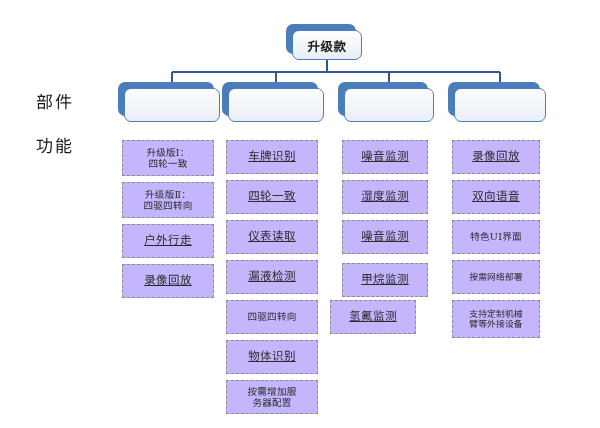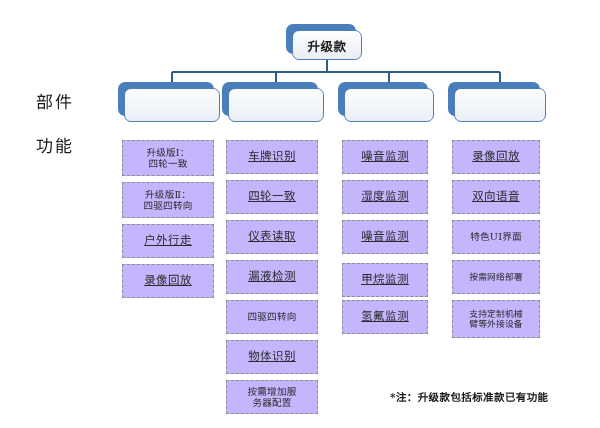--- a/index.html
+++ b/index.html
@@ -204,21 +204,21 @@
       </div>
       <div class="leaf s1" style="left: 342px; top: 180px; width: 86px; height: 34px; text-align: center;">
         <span>湿度监测</span>
       </div>
       <div class="leaf s1" style="left: 342px; top: 220px; width: 86px; height: 34px;">
         <span>噪音监测</span>
       </div>
       <div class="leaf s1" style="left: 342px; top: 263px; width: 86px; height: 34px;">
         <span>甲烷监测</span>
       </div>
-      <div class="leaf s1" style="left: 342px; top: 300px; width: 86px; height: 34px;">
+      <div class="leaf s1" style="left: 330px; top: 300px; width: 86px; height: 34px;">
         <span>氢氟监测</span>
       </div>
       <div class="node cat-node" style="left: 448px; width: 92px;">
         <div class="shadow"></div>
         <div class="face">
           <span></span>
         </div>
       </div>
       <div class="leaf s1" style="left: 452px; top: 140px; width: 88px; height: 34px;">
         <span>录像回放</span>
@@ -230,15 +230,14 @@
         <span>特色UI界面</span>
       </div>
       <div class="leaf s3" style="left: 452px; top: 260px; width: 88px; height: 34px;">
         <span>按需网络部署</span>
       </div>
       <div class="leaf s3" style="left: 452px; top: 300px; width: 88px; height: 38px;">
         <span>支持定制机械<br>臂等外接设备</span>
       </div>
     </div>
 
-  <div id="footnote">*注：升级款包括标准款已有功能</div>
 
 </div>
 
 </body></html>

